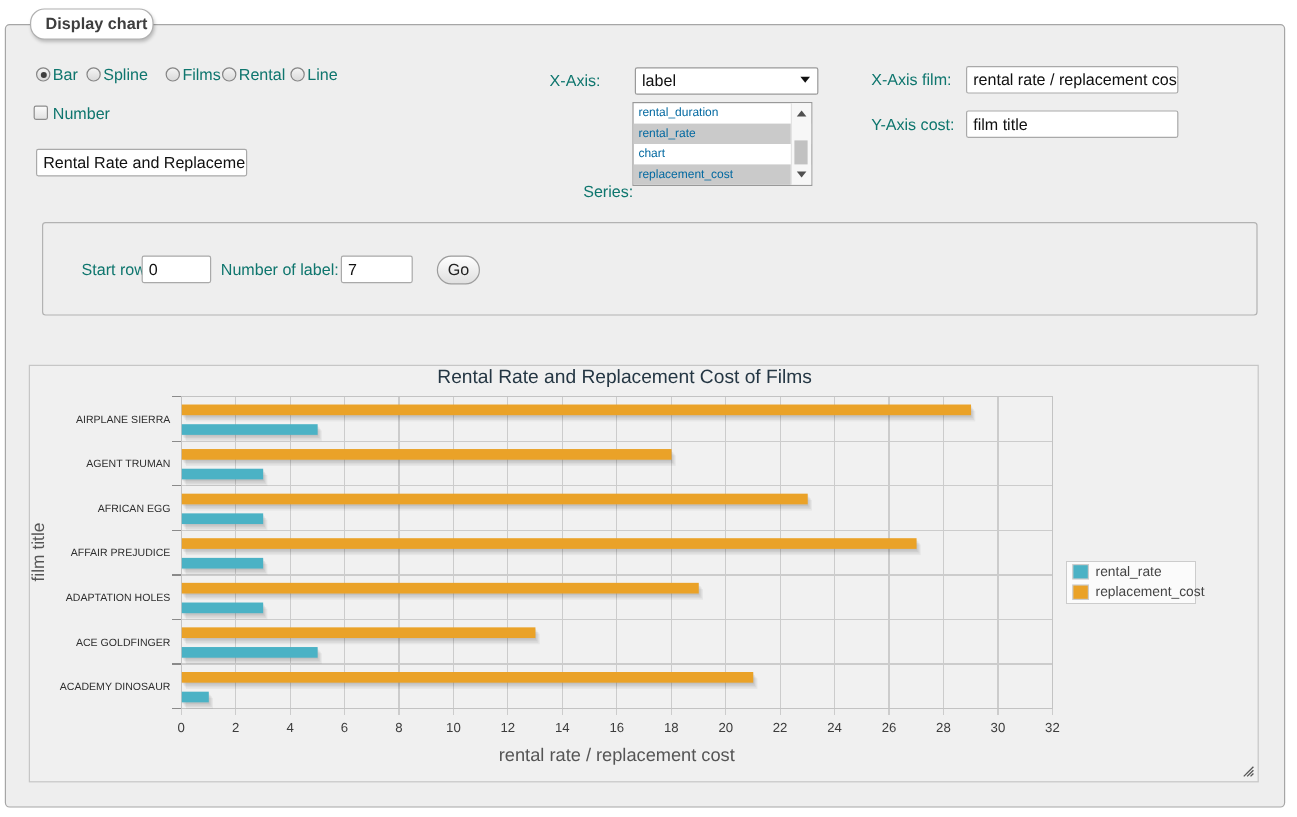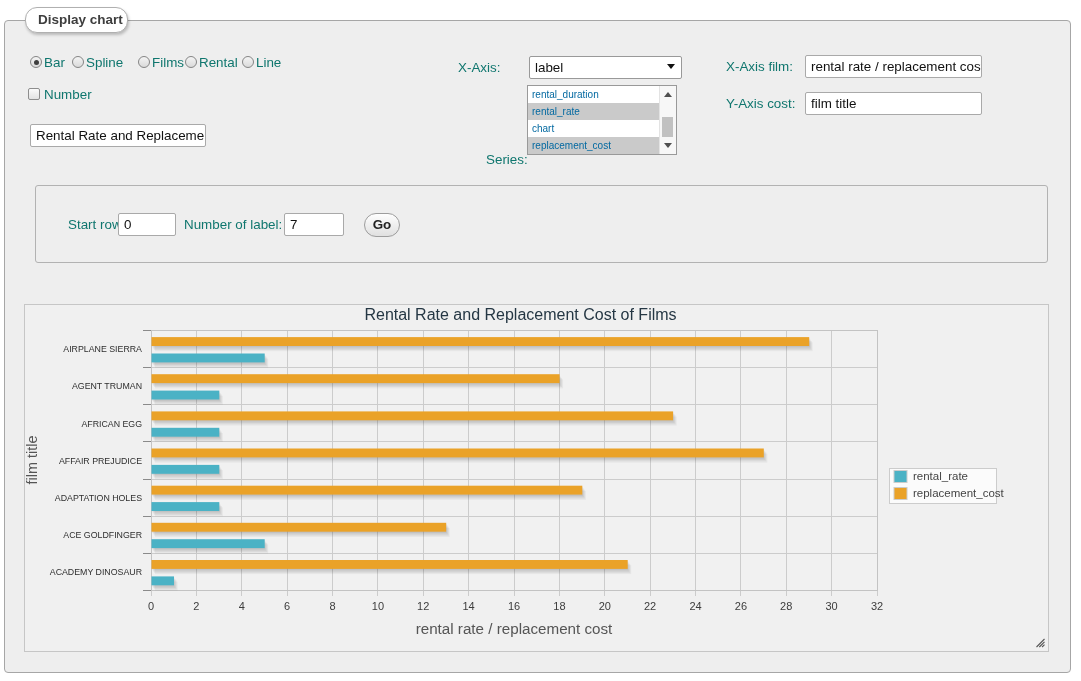--- a/index.html
+++ b/index.html
@@ -54,21 +54,21 @@
 <div class="inp" style="left:805px;top:55px;width:170px;height:21px">rental rate / replacement cost</div>
 <span class="lab" style="left:726px;top:96px">Y-Axis cost:</span>
 <div class="inp" style="left:805px;top:92px;width:170px;height:21px">film title</div>
 
 <div class="abs" style="left:35px;top:185px;width:1011px;height:76px;border:1px solid #b2b2b2;border-radius:3px"></div>
 <span class="lab" style="left:68px;top:217px">Start row:</span>
 <div class="inp" style="left:118px;top:213px;width:51px;height:21px">0</div>
 <span class="lab" style="left:184px;top:217px">Number of label:</span>
 <div class="inp" style="left:284px;top:213px;width:53px;height:21px">7</div>
 <div class="abs" style="left:364px;top:213px;width:34px;height:22px;border:1px solid #9d9d9d;border-radius:12px;
-     background:linear-gradient(#fefefe,#e0e0e0);font-size:13.4px;font-weight:bold;color:#222;text-align:center;line-height:22px">Go</div>
+     background:linear-gradient(#fefefe,#e0e0e0);font-size:13.4px;font-weight:normal;color:#222;text-align:center;line-height:22px">Go</div>
 
 <div class="abs" style="left:24px;top:304px;width:1023px;height:346px;background:#f0f0f0;border:1px solid #c6c6c6"></div>
 <svg width="1024.5" height="347" viewBox="0 0 1024.5 347" style="position:absolute;left:24.5px;top:304px">
 <rect x="126" y="26.5" width="726" height="260" fill="#f1f1f1"></rect>
 <line x1="126.0" y1="26.5" x2="126.0" y2="291.5" stroke="#cccccc" stroke-width="1" shape-rendering="crispEdges"></line>
 <line x1="171.4" y1="26.5" x2="171.4" y2="291.5" stroke="#cccccc" stroke-width="1" shape-rendering="crispEdges"></line>
 <line x1="216.8" y1="26.5" x2="216.8" y2="291.5" stroke="#cccccc" stroke-width="1" shape-rendering="crispEdges"></line>
 <line x1="262.1" y1="26.5" x2="262.1" y2="291.5" stroke="#cccccc" stroke-width="1" shape-rendering="crispEdges"></line>
 <line x1="307.5" y1="26.5" x2="307.5" y2="291.5" stroke="#cccccc" stroke-width="1" shape-rendering="crispEdges"></line>
 <line x1="352.9" y1="26.5" x2="352.9" y2="291.5" stroke="#cccccc" stroke-width="1" shape-rendering="crispEdges"></line>

